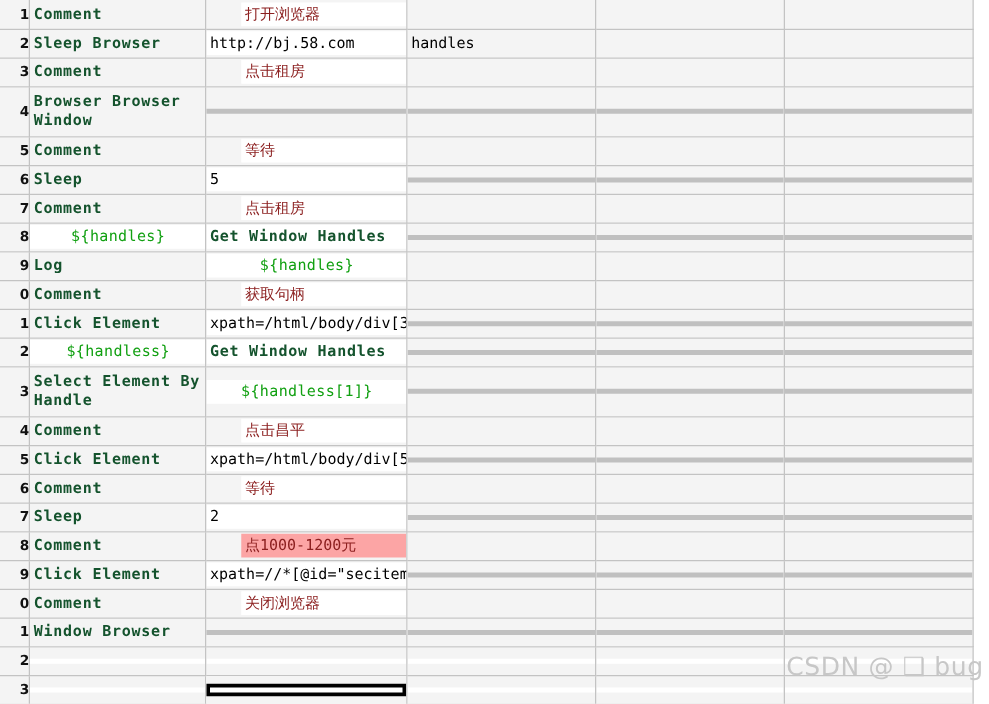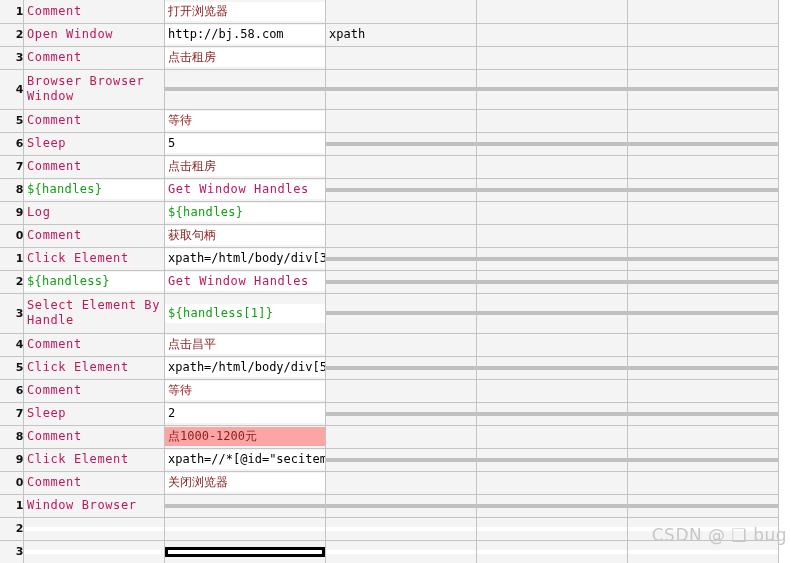--- a/index.html
+++ b/index.html
@@ -55,40 +55,40 @@
     white-space:nowrap;
     line-height:1.25;
   }
   
   .fill-white{background:#ffffff;}
   .fill-gray{background:#c0c0c0;}
   .fill-light{background:#f4f4f4;}
   .fill-yellow{background:#fca5a5;}
 
   
-  .kw{color:#be185d;font-weight:normal;letter-spacing:0.6px;}
-  .var{color:#11a011;font-weight:normal;letter-spacing:0.3px;}
-  .cmt{color:#8c2020;}
+  .kw{color:#14532d;font-weight:bold;letter-spacing:0.6px;}
+  .var{color:#11a011;font-weight:normal;letter-spacing:0.3px;text-align:center;}
+  .cmt{color:#8c2020;margin-left:28px;}
   .plain{color:#000000;}
 
   .wrapped{white-space:normal;}
 
   
   td.selected{position:relative;}
   td.selected .cellbox{
     border:3px solid #000000;
     background:#ffffff;
   }
 
   .watermark{
     position:absolute;
     right:4px;
     bottom:18px;
     font-family:"DejaVu Sans","Liberation Sans",sans-serif;
-    font-size:17px;
+    font-size:20px;
     color:#c7c7c7;
     letter-spacing:0.5px;
     pointer-events:none;
     white-space:nowrap;
   }
 </style>
 </head>
 <body>
 
 <div id="grid">
@@ -108,27 +108,27 @@
           <td class="c4">
             <span class="cellbox fill-light plain"></span>
           </td>
           <td class="c5">
             <span class="cellbox fill-light plain"></span>
           </td>
         </tr>
         <tr style="height: 23px;">
           <td class="rownum">2</td>
           <td class="c1">
-            <span class="cellbox fill-light kw">Open Window</span>
+            <span class="cellbox fill-light kw">Sleep Browser</span>
           </td>
           <td class="c2">
             <span class="cellbox fill-white plain">http://bj.58.com</span>
           </td>
           <td class="c3">
-            <span class="cellbox fill-light plain">xpath</span>
+            <span class="cellbox fill-light plain">handles</span>
           </td>
           <td class="c4">
             <span class="cellbox fill-light plain"></span>
           </td>
           <td class="c5">
             <span class="cellbox fill-light plain"></span>
           </td>
         </tr>
         <tr style="height: 23px;">
           <td class="rownum">3</td>

